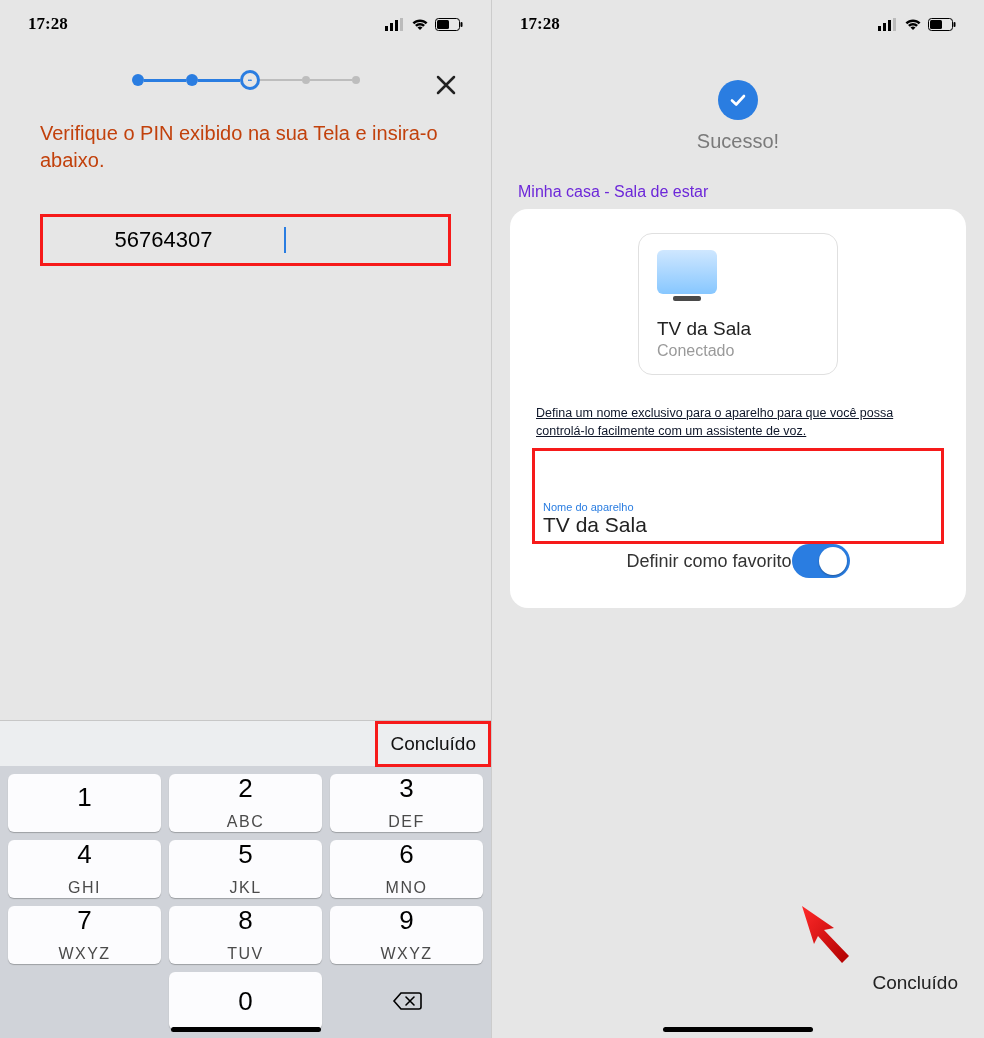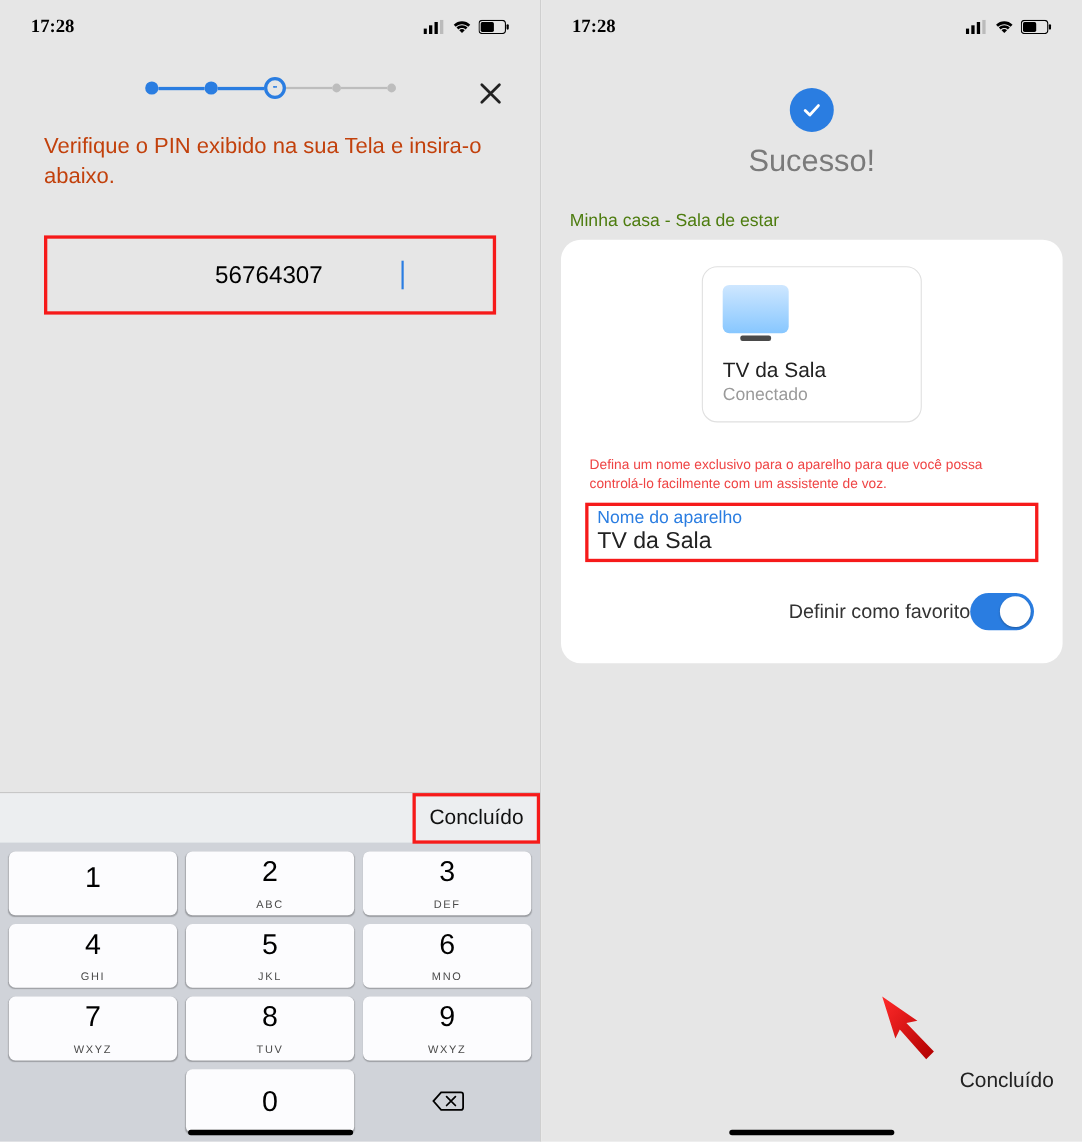--- a/index.html
+++ b/index.html
@@ -67,22 +67,22 @@
     font-size: 26px; color: #222; cursor: pointer;
     width: 30px; height:30px; display:flex; align-items:center; justify-content:center;
   }
   .instruction {
     color: #c2410c; font-size: 20px;
     padding: 30px 40px 0 40px; line-height:1.35;
   }
   .pin-box-wrap {
     margin: 40px 40px 0 40px;
     border: 3px solid #f61a1a;
-    height: 72px;
-    display:flex; align-items:center; justify-content:center;
+    height: 52px;
+    display:flex; align-items:center; justify-content:flex-start;
     background:#e6e6e6;
   }
   .pin-input {
     border:none; background:transparent; outline:none;
     font-size:22px; color:#000; text-align:center; width:60%;
     border-right: 2px solid #2a7de1; 
     padding-right:0;
   }
   .keyboard-area {
     position:absolute; bottom:0; left:0; right:0;
@@ -105,40 +105,40 @@
     gap:8px; padding:8px;
   }
   .key {
     background:#fcfcfe; border-radius:6px;
     height:58px;
     display:flex; flex-direction:column; align-items:center; justify-content:center;
     box-shadow:0 1px 1px rgba(0,0,0,0.25);
   }
   .key.blank { background:transparent; box-shadow:none; }
   .key-num { font-size:26px; color:#000; font-weight:400; line-height:1; }
-  .key-letters { font-size:10px; letter-spacing:1.5px; color:#4a4a4a; margin-top:12px; }
+  .key-letters { font-size:16px; letter-spacing:1.5px; color:#4a4a4a; margin-top:12px; }
   .backspace-icon svg { display:block; }
   .home-indicator {
     position:absolute; bottom:6px; left:50%; transform:translateX(-50%);
     width:150px; height:5px; background:#000; border-radius:3px;
   }
   
   .success-head {
     text-align:center; margin-top:40px;
   }
   .check-circle {
     width:40px; height:40px; border-radius:50%; background:#2a7de1;
     display:inline-flex; align-items:center; justify-content:center;
   }
   .check-circle svg { display:block; }
   .success-title {
-    font-size:28px; color:#7a7a7a; margin-top:10px;
+    font-size:20px; color:#7a7a7a; margin-top:10px;
   }
   .location-label {
-    color:#4d7c0f; font-size:16px; padding:30px 24px 8px 26px;
+    color:#6d28d9; font-size:16px; padding:30px 24px 8px 26px;
   }
   .card {
     background:#fff; border-radius:18px; margin:0 18px; padding:24px 22px 30px 22px;
   }
   .device-tile {
     border:1px solid #e0e0e0; border-radius:14px;
     width:200px; padding:16px 18px 14px 18px;
     margin:0 auto 30px auto;
   }
   .tv-icon {
@@ -146,32 +146,32 @@
     background:linear-gradient(180deg,#cfe7ff 0%, #87c7ff 100%);
     position:relative; margin-bottom:24px;
   }
   .tv-icon::after{
     content:""; position:absolute; bottom:-7px; left:50%; transform:translateX(-50%);
     width:28px; height:5px; background:#4a4a4a; border-radius:2px;
   }
   .device-name { font-size:19px; color:#222; }
   .device-status { font-size:16px; color:#9a9a9a; margin-top:2px; }
   .hint-text {
-    font-size:12.5px; color:#ef4444; line-height:1.4; padding:0 4px 8px 4px;
+    font-size:12.5px; color:#0f172a; line-height:1.4; padding:0 4px 8px 4px;text-decoration:underline;
   }
   .name-field-wrap {
     border:3px solid #f61a1a; padding:2px 8px 4px 8px;
   }
-  .name-field-label { font-size:16px; color:#2a7de1; }
+  .name-field-label { font-size:11px; color:#2a7de1;margin-top:48px; }
   .name-field-value {
     font-size:21px; color:#222; border:none; outline:none; width:100%; background:transparent;
   }
   .fav-row {
-    display:flex; justify-content:flex-end; align-items:center;
-    margin-top:28px; padding:0 4px;
+    display:flex; justify-content:center; align-items:center;
+    padding:0 4px;
   }
   .fav-label { font-size:18px; color:#333; }
   .toggle {
     width:58px; height:34px; border-radius:17px; background:#2a7de1;
     position:relative;
   }
   .toggle::after{
     content:""; position:absolute; right:3px; top:3px;
     width:28px; height:28px; background:#fff; border-radius:50%;
     box-shadow:0 1px 2px rgba(0,0,0,0.3);

